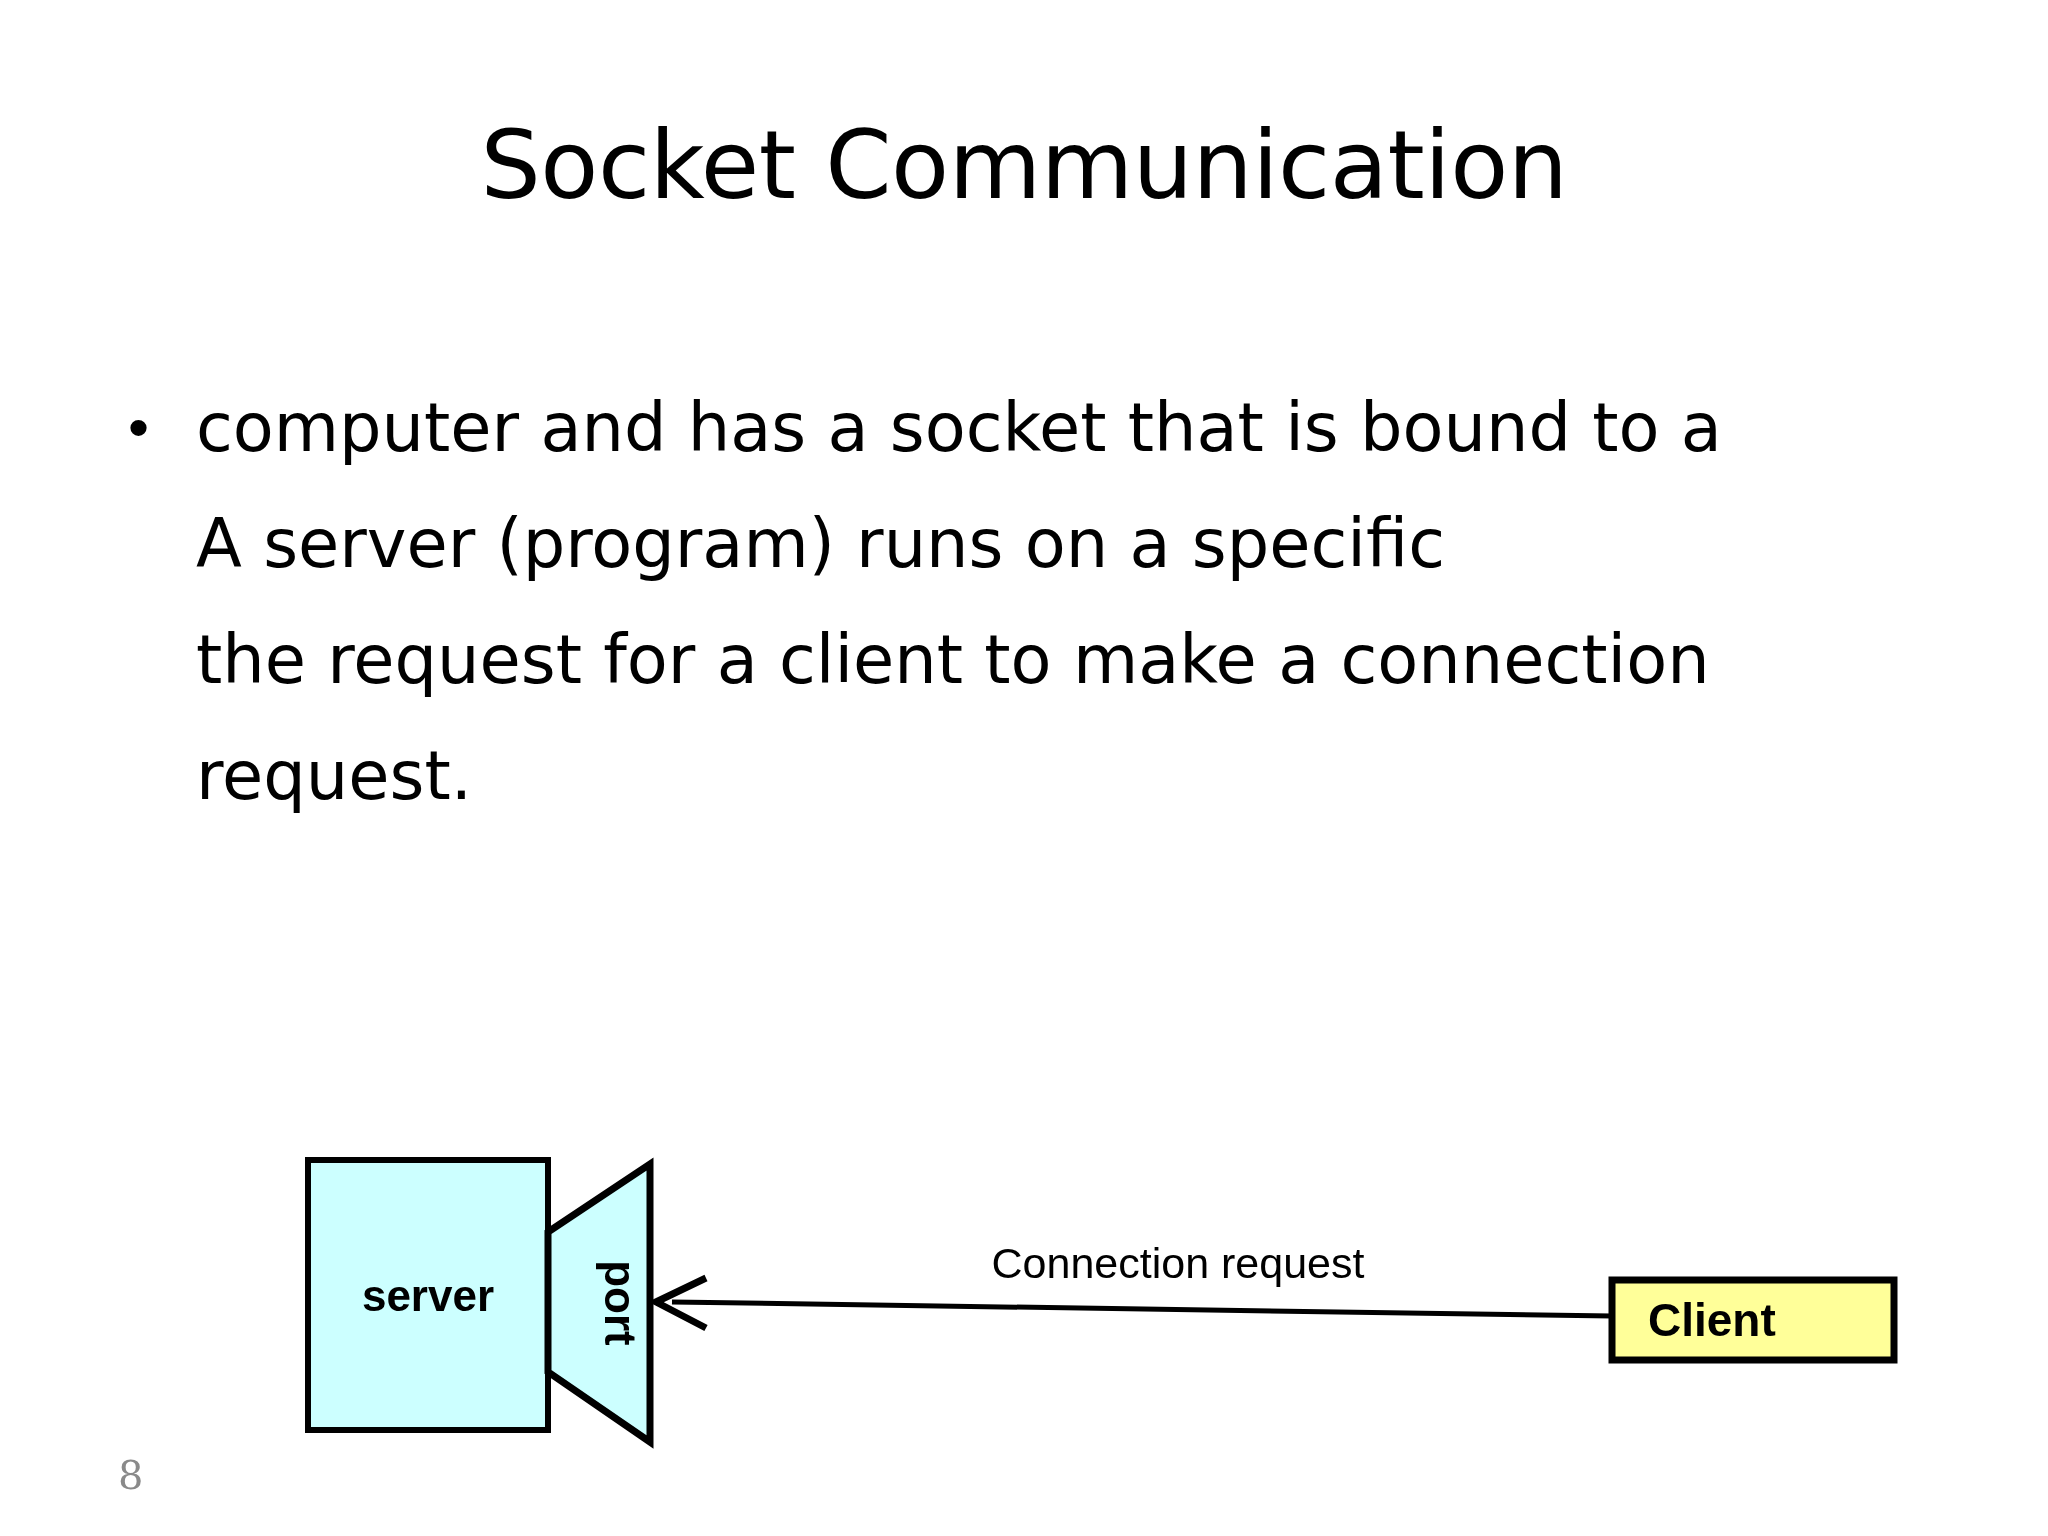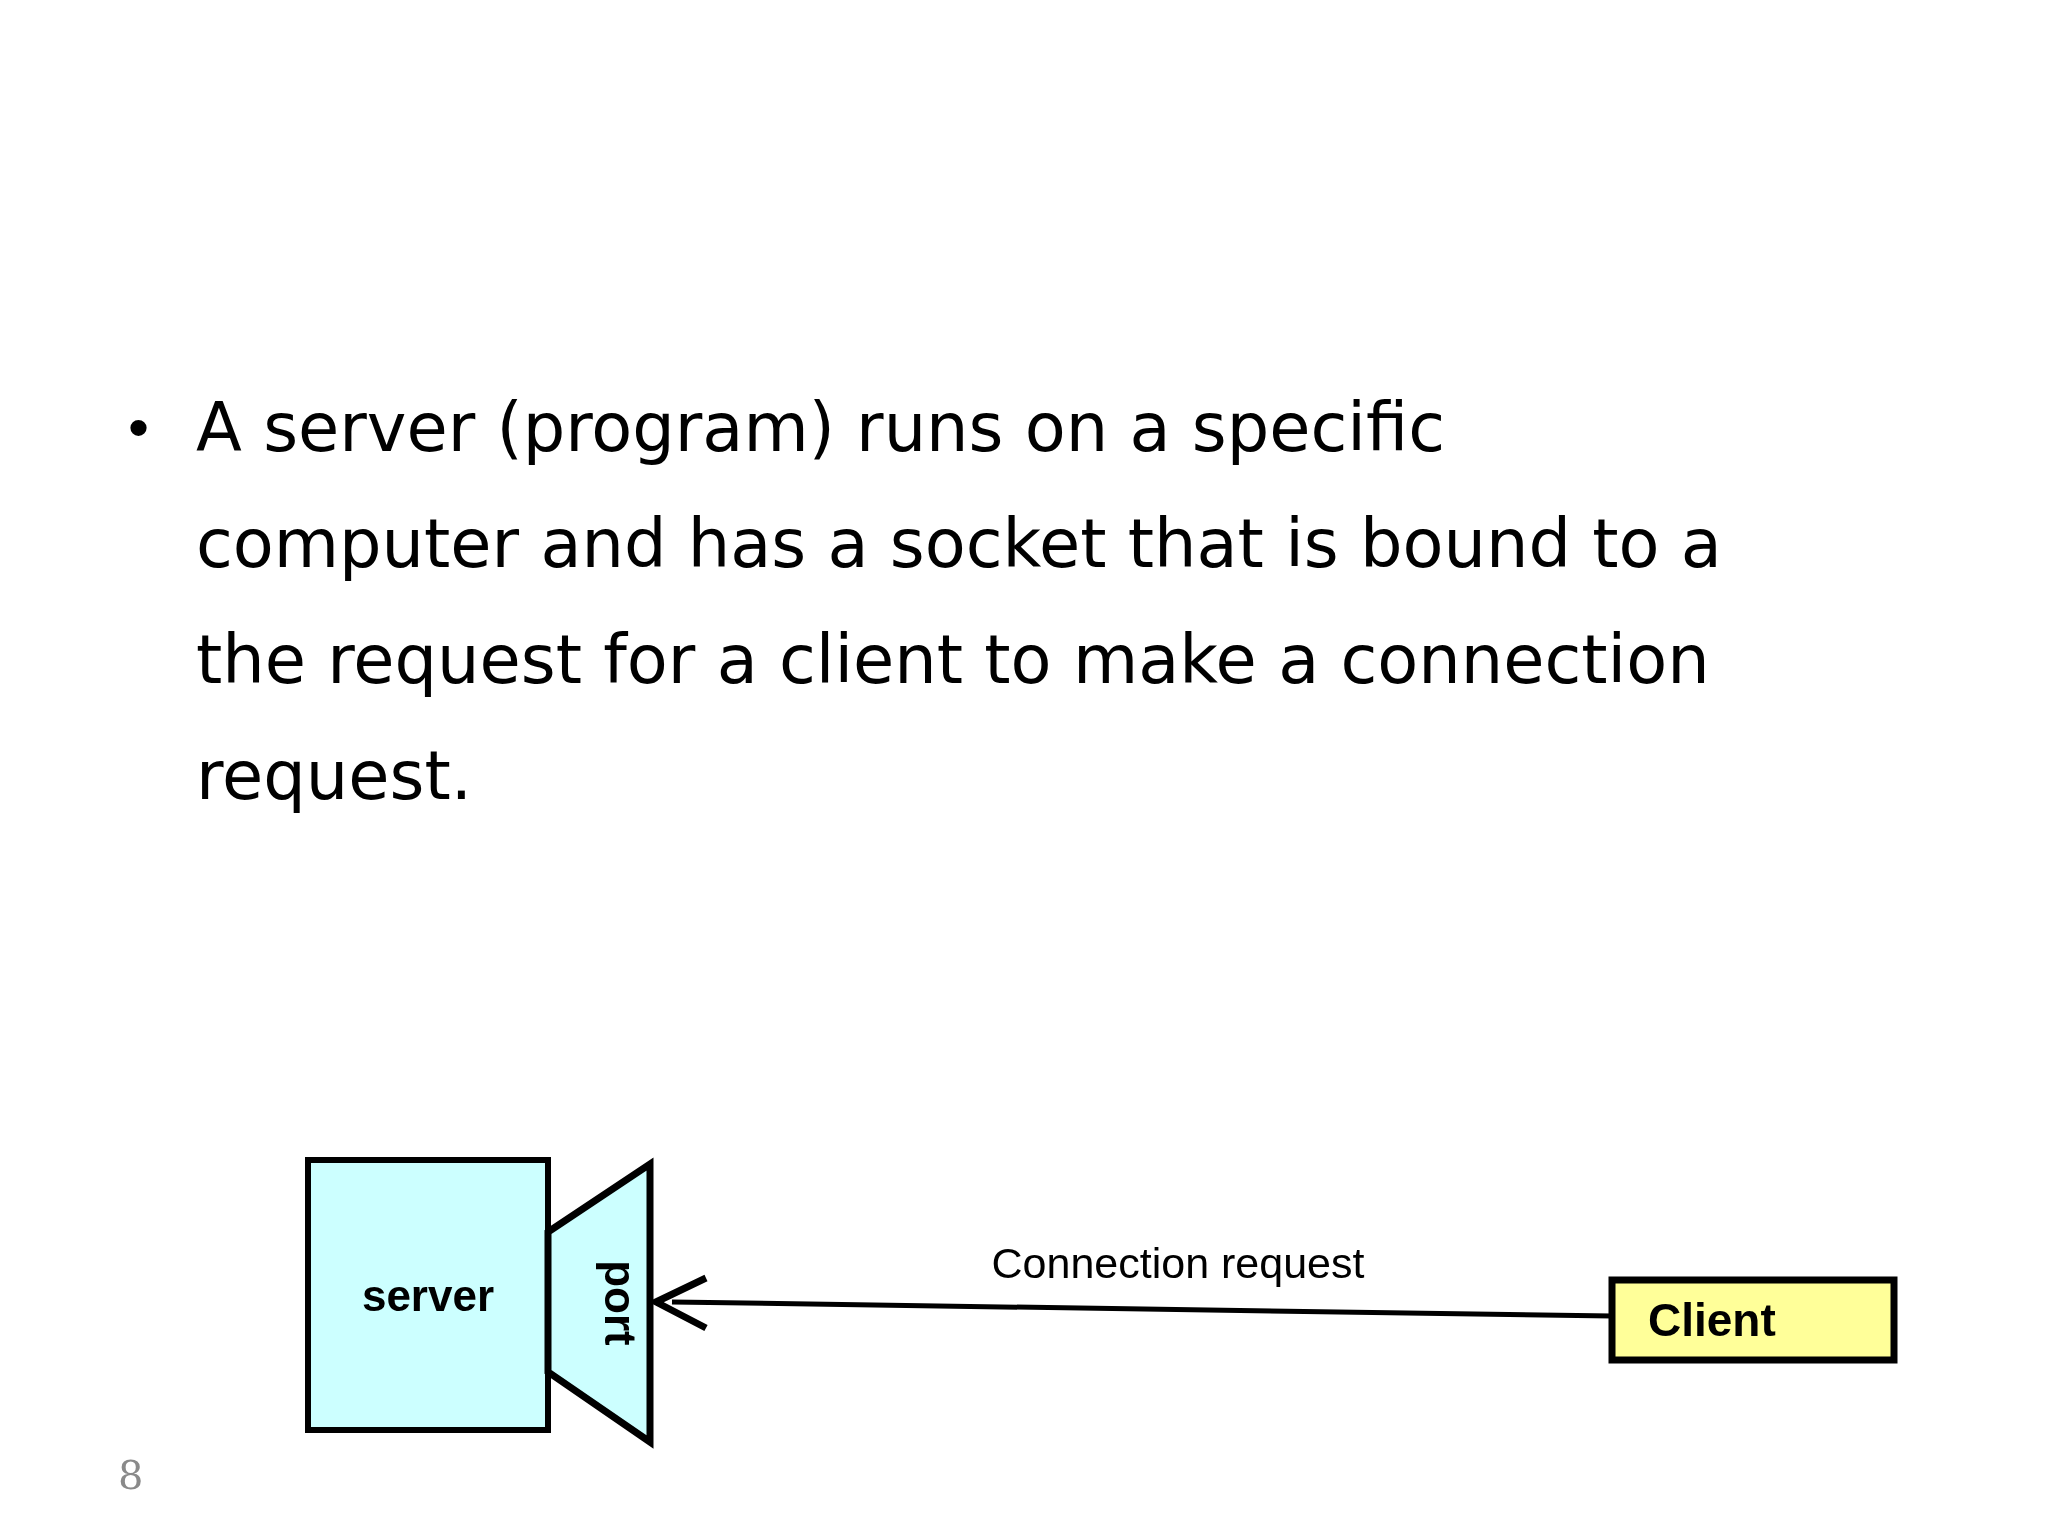--- a/index.html
+++ b/index.html
@@ -116,27 +116,28 @@
     font-family: "DejaVu Serif", serif;
     font-size: 40px;
     color: #8a8a8a;
   }
 </style>
 </head>
 <body>
 
 <div id="slide" style="background: rgb(255, 255, 255);">
 
+  <div id="slide-title">Socket Communication</div>
 
   <div id="body-block">
     <div class="bullet-row">
       <div class="bullet-dot">•</div>
       <div class="bullet-text">
+        <span class="tline">computer and has a socket that is bound to a</span>
         <span class="tline">A server (program) runs on a specific</span>
-        <span class="tline">computer and has a socket that is bound to a</span>
         <span class="tline">the request for a client to make a connection</span>
         <span class="tline">request.</span>
       </div>
     </div>
   </div>
 
   <div id="diagram">
     <svg width="2048" height="400" viewBox="0 0 2048 400" xmlns="http://www.w3.org/2000/svg">
 
       <rect x="308" y="44" width="240" height="270" fill="#CCFFFF" stroke="#000000" stroke-width="6"></rect>

